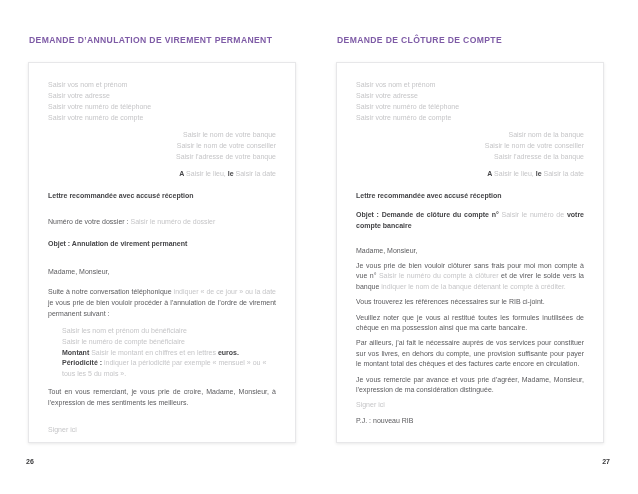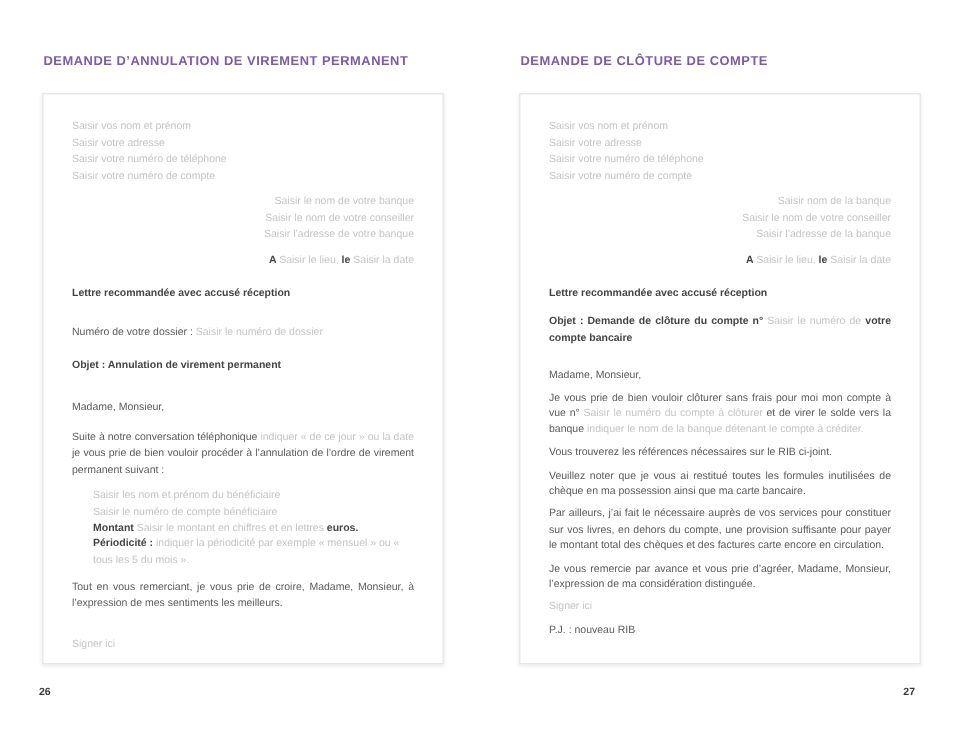--- a/index.html
+++ b/index.html
@@ -7,21 +7,21 @@
   body {
     position:relative;
     background:#ffffff;
     font-family:"Liberation Sans","DejaVu Sans",sans-serif;
     color:#5b5b5e;
     overflow:hidden;
     -webkit-font-smoothing:antialiased;
   }
   .page { position:absolute; top:0; width:268px; height:494px; }
   #page-left  { left:28px; }
-  #page-right { left:346px;padding-left:24px; }
+  #page-right { left:336px;padding-left:24px; }
 
   .page-title {
     position:absolute; top:35px; left:1px;
     font-size:8.6px; font-weight:700; letter-spacing:.35px;
     color:#7e5ba6; white-space:nowrap;
   }
 
   .letter-card {
     position:absolute; top:62px; left:0;
     width:268px; height:381px;

